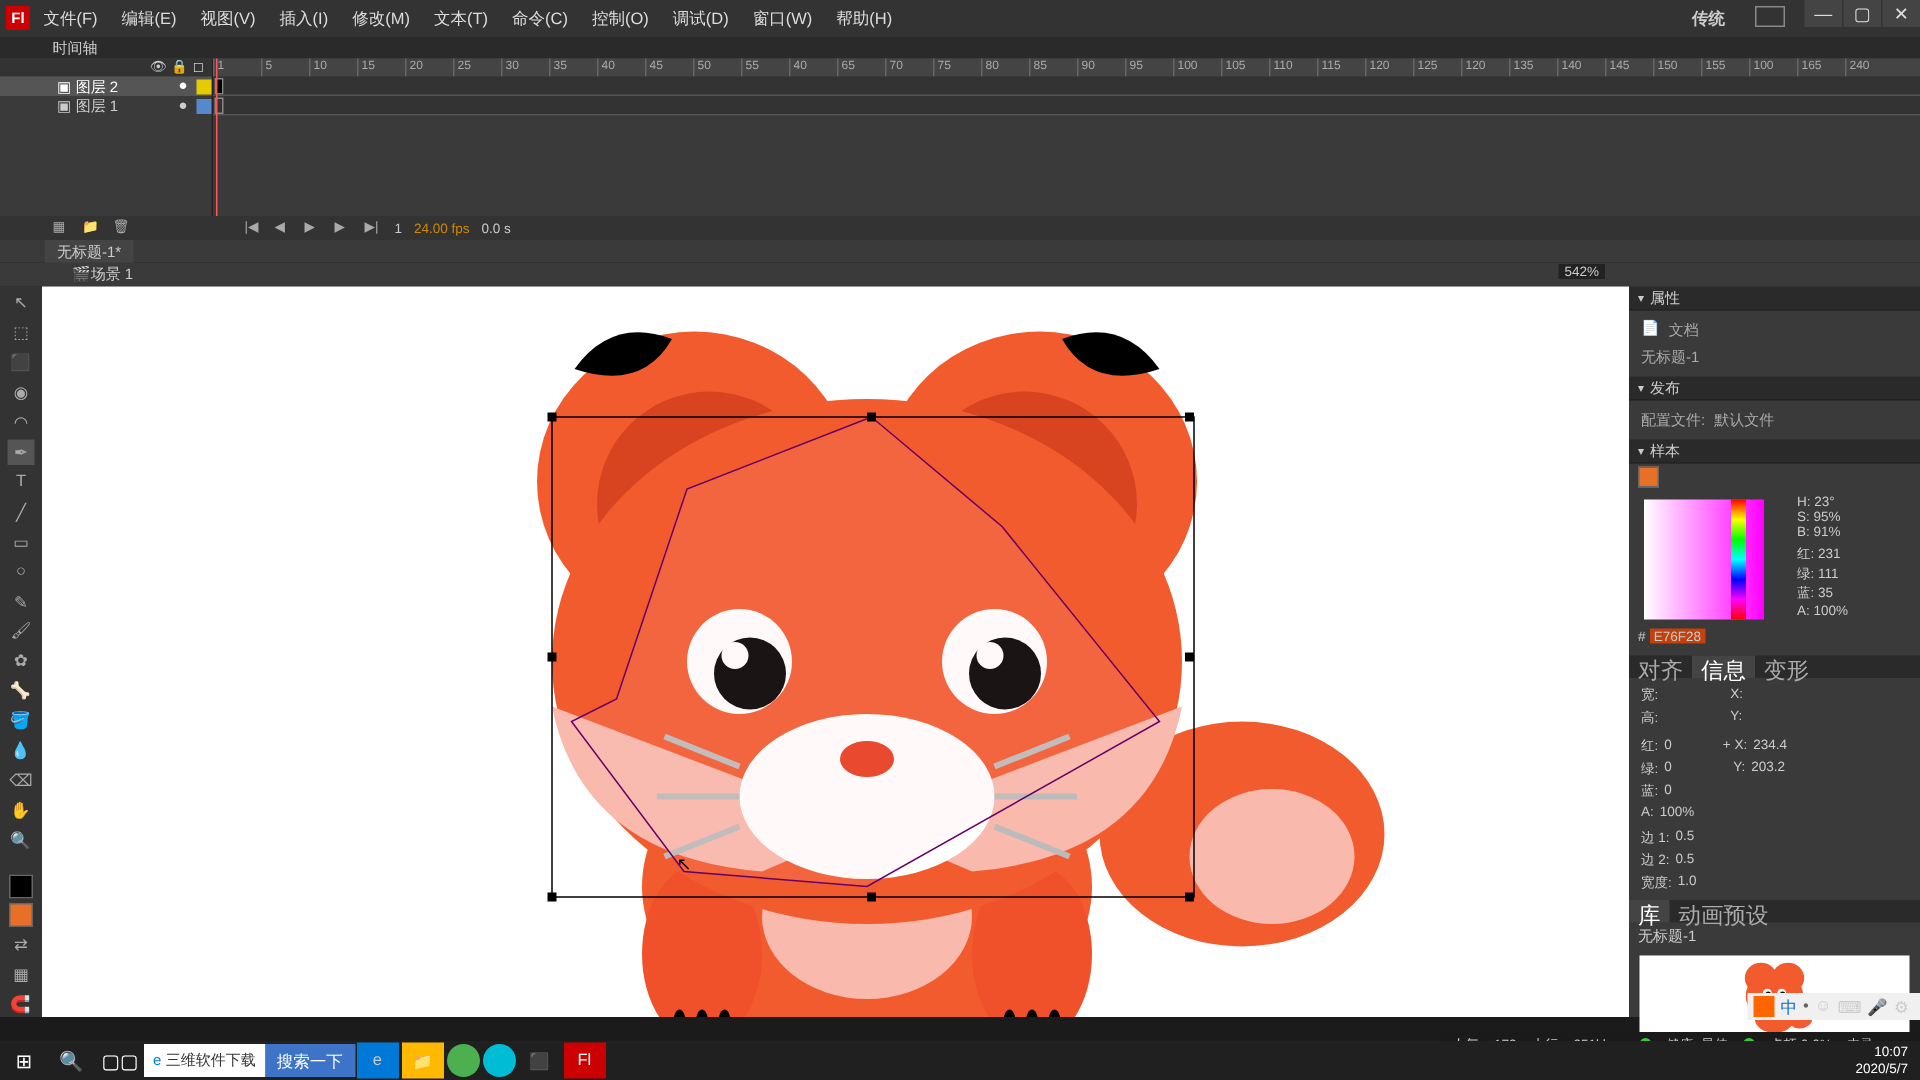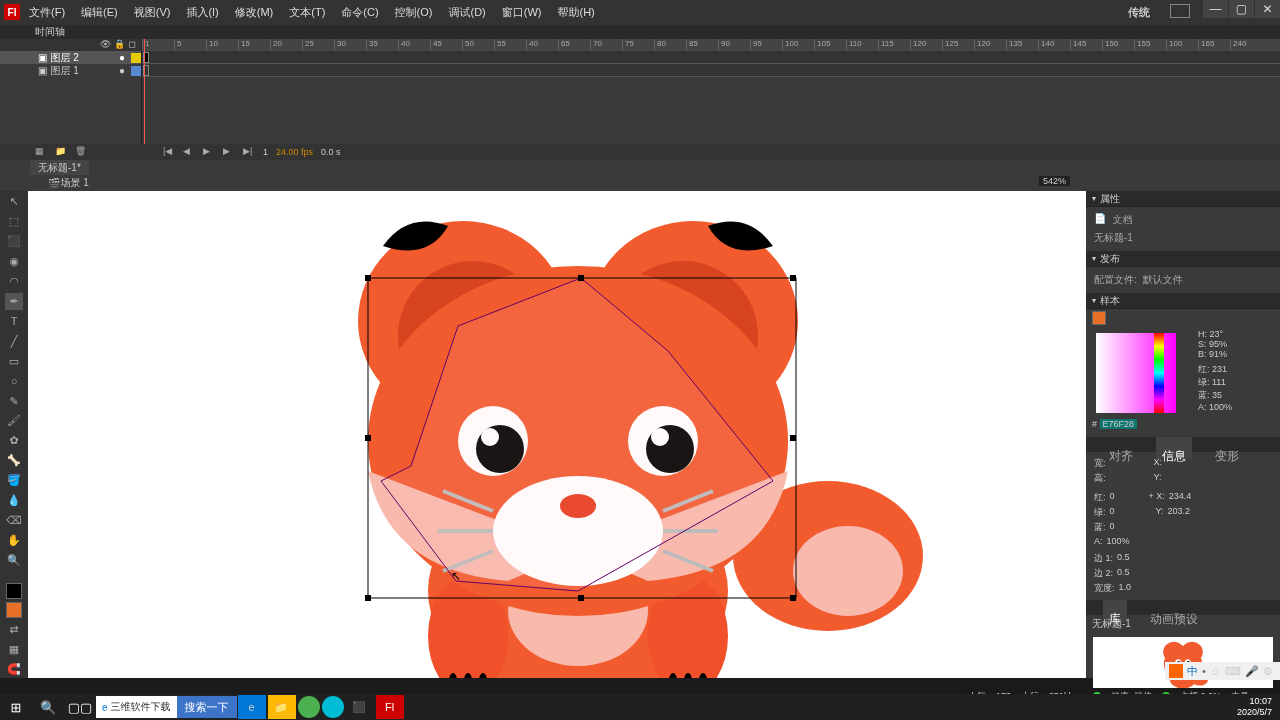--- a/index.html
+++ b/index.html
@@ -51,21 +51,21 @@
 
 .right-panels { width: 194px; background: #3a3a3a; display: flex; flex-direction: column; font-size: 10px; }
 .panel-hdr { height: 16px; background: #2a2a2a; padding: 2px 6px; color: #ccc; border-bottom: 1px solid #222; display: flex; align-items: center; }
 .panel-hdr::before { content: "▾"; margin-right: 4px; font-size: 8px; }
 .panel-body { padding: 4px 8px; }
 .prop-row { display: flex; gap: 6px; padding: 2px 0; color: #aaa; }
 .color-picker { width: 80px; height: 80px; background: linear-gradient(to right, #fff, #ff00ff); position: relative; margin: 4px; }
 .hue-bar { width: 10px; height: 80px; background: linear-gradient(to bottom, #f00, #ff0, #0f0, #0ff, #00f, #f0f, #f00); position: absolute; right: 12px; top: 0; }
 .color-preview { width: 130px; height: 20px; background: #e76f28; margin: 4px; }
 .info-tabs { display: flex; background: #2a2a2a; height: 15px; }
-.info-tab { padding: 11px 6px; font-size: 12px; color: #aaa; margin-left: 17px; }
+.info-tab { padding: 1px 6px; font-size: 15px; color: #aaa; }
 .info-tab.active { background: #444; color: #fff; }
 .info-grid { padding: 4px 8px; font-size: 9px; }
 .info-line { display: flex; gap: 4px; padding: 1px 0; }
 .lib-thumb { width: 180px; height: 90px; background: #fff; margin: 4px auto; display: flex; align-items: center; justify-content: center; }
 .lib-fox { width: 60px; height: 60px; }
 .ime-bar { position: absolute; right: 0; bottom: 40px; width: 115px; height: 18px; background: #f0f0f0; display: flex; align-items: center; gap: 4px; padding: 0 4px; }
 .ime-icon { width: 14px; height: 14px; }
 
 .statusbar { position: absolute; bottom: 16px; right: 0; width: 320px; height: 16px; background: #1a1a1a; display: flex; align-items: center; gap: 10px; font-size: 9px; padding: 0 8px; color: #ccc; }
 .status-dot { width: 8px; height: 8px; border-radius: 50%; }
@@ -322,21 +322,21 @@
         <div>H: <span>23</span>°</div>
         <div>S: <span>95</span>%</div>
         <div>B: <span>91</span>%</div>
         <div style="height:4px"></div>
         <div>红: <span>231</span></div>
         <div>绿: <span>111</span></div>
         <div>蓝: <span>35</span></div>
         <div>A: <span>100</span>%</div>
       </div>
     </div>
-    <div style="padding:0 6px;font-size:9px"># <span style="background:#0f766e;padding:0 3px">E76F28</span></div>
+    <div style="padding:0 6px;font-size:9px"># <span style="background:#c2410c;padding:0 3px">E76F28</span></div>
     <div class="color-preview"></div>
 
     <div class="info-tabs">
       <div class="info-tab">对齐</div>
       <div class="info-tab active">信息</div>
       <div class="info-tab">变形</div>
     </div>
     <div class="info-grid">
       <div class="info-line">
           <span>宽:</span>

